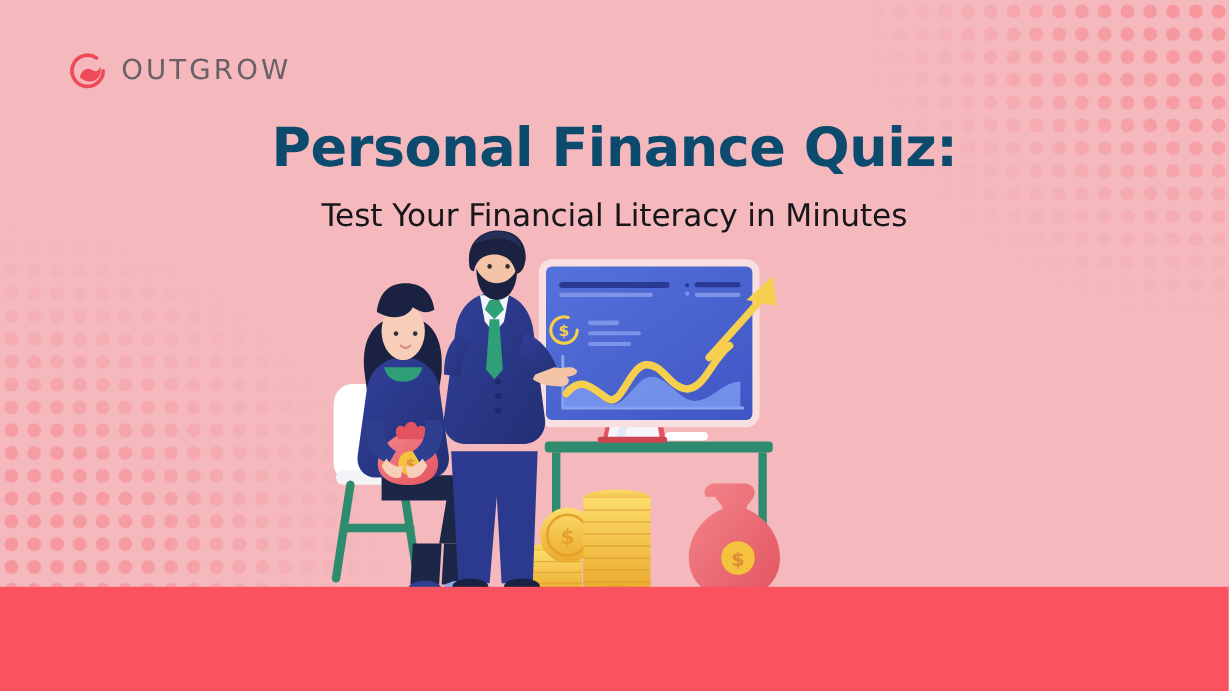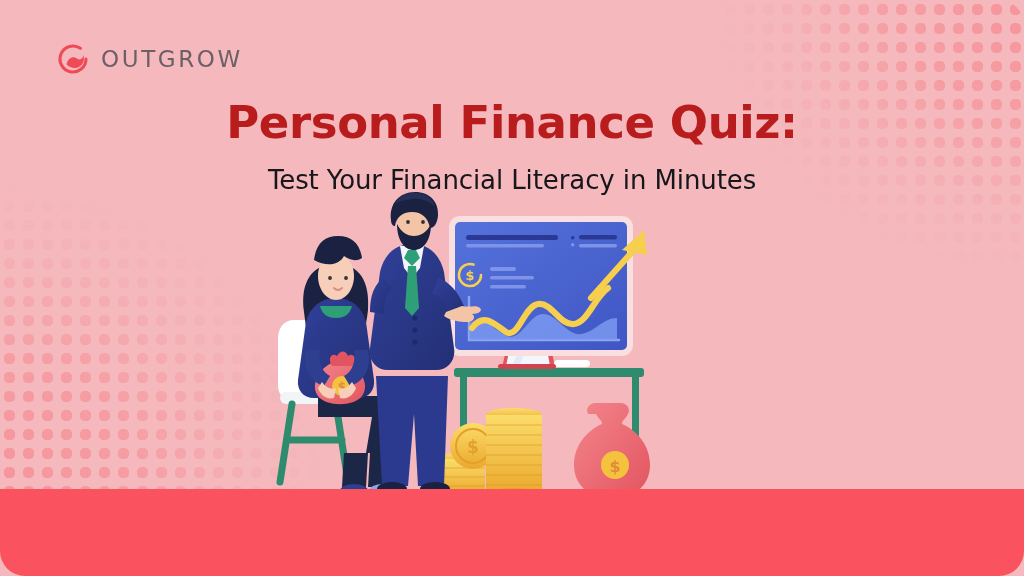--- a/index.html
+++ b/index.html
@@ -4,21 +4,20 @@
 <style>
   html,body{margin:0;padding:0;}
   body{
     width:1024px;height:576px;overflow:hidden;
     font-family:"Liberation Sans", sans-serif;
     background:#f4b8bd;
   }
   #banner{
     position:relative;width:1024px;height:576px;overflow:hidden;
     background:#f4b8bd;
-    border-radius:25px;
   }
   
   .halftone{position:absolute;pointer-events:none;}
   #halftone-tr{
     top:0;right:0;width:360px;height:300px;
     background-image:radial-gradient(#f6959c 42%, transparent 44%);
     background-size:19px 19px;
     -webkit-mask-image:radial-gradient(ellipse 330px 290px at 100% 0%, #000 5%, rgba(0,0,0,.75) 40%, rgba(0,0,0,.18) 72%, transparent 93%);
     mask-image:radial-gradient(ellipse 330px 290px at 100% 0%, #000 5%, rgba(0,0,0,.75) 40%, rgba(0,0,0,.18) 72%, transparent 93%);
   }
@@ -34,21 +33,21 @@
   
   #logo{position:absolute;left:56px;top:42px;display:flex;align-items:center;gap:11px;}
   #logo .mark{width:34px;height:34px;flex:0 0 34px;}
   #logo .wordmark{
     font-size:23px;letter-spacing:2.6px;color:#6b6066;font-weight:400;
     font-family:"DejaVu Sans", sans-serif;
   }
   
   #headings{position:absolute;left:0;top:96px;width:100%;text-align:center;}
   #page-title{
-    margin:0;font-size:45px;line-height:1.18;font-weight:bold;color:#b91c1c;
+    margin:0;font-size:45px;line-height:1.18;font-weight:bold;color:#0c4a6e;
     letter-spacing:-.4px;font-family:"DejaVu Sans", sans-serif;
   }
   #page-subtitle{
     margin:16px 0 0 0;font-size:26px;font-weight:normal;color:#17161a;
     letter-spacing:-.1px;font-family:"DejaVu Sans", sans-serif;
   }
   
   #illustration{position:absolute;left:258px;top:200px;width:430px;height:310px;}
   #illustration svg{display:block;width:430px;height:310px;overflow:visible;}
 </style>

